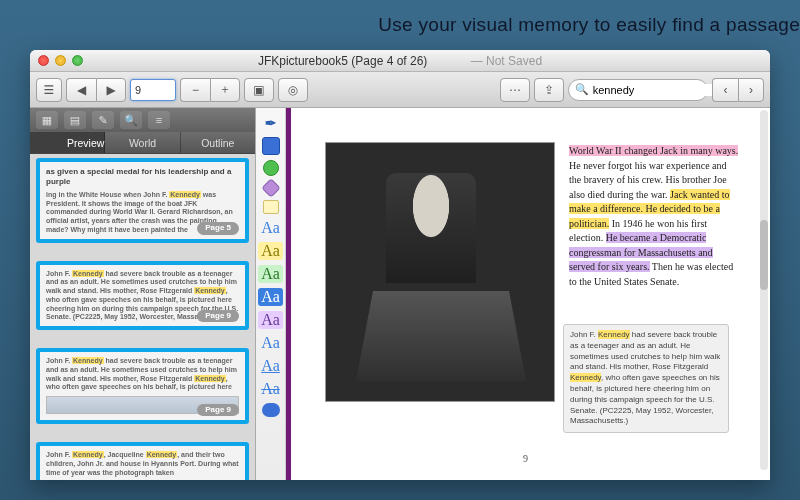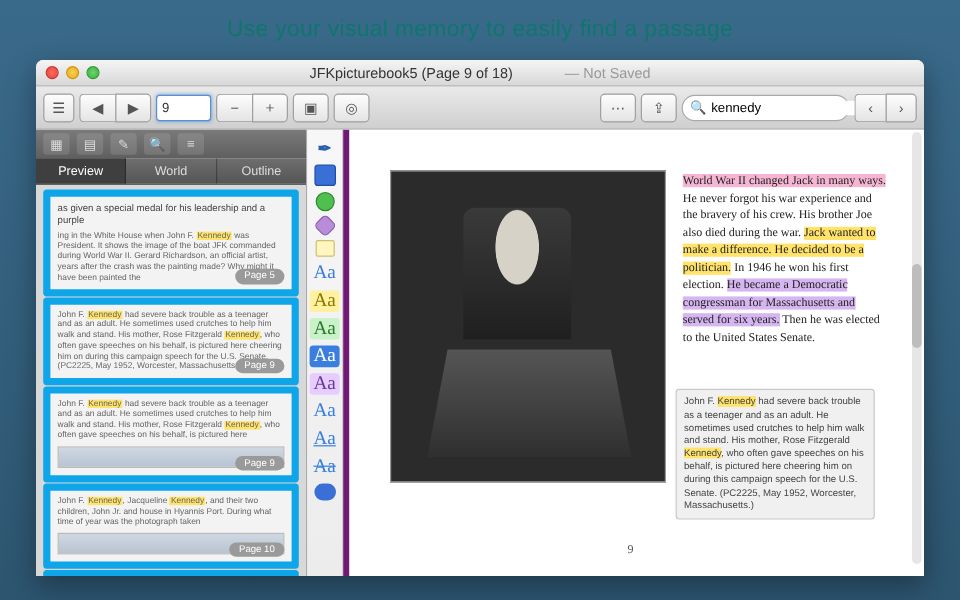--- a/index.html
+++ b/index.html
@@ -3,21 +3,21 @@
 <meta charset="utf-8">
 <style>
   * { box-sizing: border-box; margin: 0; padding: 0; }
   body {
     font-family: "Lucida Grande", "Helvetica Neue", Arial, sans-serif;
     background: linear-gradient(#3a6a8a, #2d5570);
     width: 800px; height: 500px; overflow: hidden;
     font-size: 11px;
   }
   .banner {
-    color: #0f766e; text-align: center; font-size: 19px;
+    color: #0f172a; text-align: right; font-size: 19px;
     font-weight: 300; padding: 14px 0 10px; letter-spacing: .3px;
   }
   .window {
     position: absolute; left: 30px; top: 50px; width: 740px; height: 430px;
     background: #ececec; border-radius: 6px 6px 0 0;
     box-shadow: 0 8px 24px rgba(0,0,0,.35);
     display: flex; flex-direction: column; overflow: hidden;
   }
   .titlebar {
     height: 22px; background: linear-gradient(#f5f5f5, #d8d8d8);
@@ -77,26 +77,26 @@
     display:flex; align-items:center; justify-content:center; }
   .seg {
     height:22px; background:linear-gradient(#6e6e6e,#555);
     display:flex; border-bottom:1px solid #444;
   }
   .seg div {
     flex:1; text-align:center; font-size:10.5px; color:#ddd;
     line-height:22px; border-right:1px solid rgba(0,0,0,.3);
   }
   .seg div:last-child{ border-right:none;}
-  .seg .active { background:#3f3f3f; color:#fff; }
+  .seg .active { background:#3f3f3f; color:#fff;text-align:right; }
   .cards { flex:1; overflow:hidden; padding:4px 6px; }
   .card {
-    background:#f3f3f3; border:6px solid #0ea5e9; border-radius:3px;
-    margin-bottom:1px; padding:5px 6px 4px; font-size:7.5px; color:#555;
-    line-height:1.3; position:relative;
+    background:#f3f3f3; border:4px solid #0ea5e9; border-radius:3px;
+    margin-bottom:18px; padding:5px 6px 4px; font-size:7.5px; color:#555;
+    line-height:1.3; position:relative;font-weight:bold;
   }
   .card .hdr { font-size:8px; color:#444; margin-bottom:3px; }
   .card .body { font-size:7px; color:#666; line-height:1.25; }
   .card .body .kw { background:#ffe36b; padding:0 1px; }
   .card .thumb-strip { height:18px; background:linear-gradient(#cfd8e2,#b8c4d2); margin:4px 0 2px; border:1px solid #bbb;}
   .page-pill {
     position:absolute; right:6px; bottom:4px;
     background:#9a9a9a; color:#fff; font-size:8px;
     padding:1px 8px; border-radius:8px;
   }
@@ -177,21 +177,21 @@
 
 <div class="window">
 
   <div class="titlebar">
     <div class="traffic">
       <span class="tl-close"></span>
       <span class="tl-min"></span>
       <span class="tl-zoom"></span>
     </div>
     <div class="title-text">
-      <span class="main">JFKpicturebook5 (Page 9 of 18)</span><span class="dim"> — Not Saved</span>
+      <span class="main">JFKpicturebook5 (Page 4 of 26)</span><span class="dim"> — Not Saved</span>
     </div>
   </div>
 
   <div class="toolbar">
     <div class="tb-btn small">☰</div>
     <div class="tb-group">
       <div class="tb-btn">◀</div>
       <div class="tb-btn">▶</div>
     </div>
     <input class="page-input" value="9" style="">

